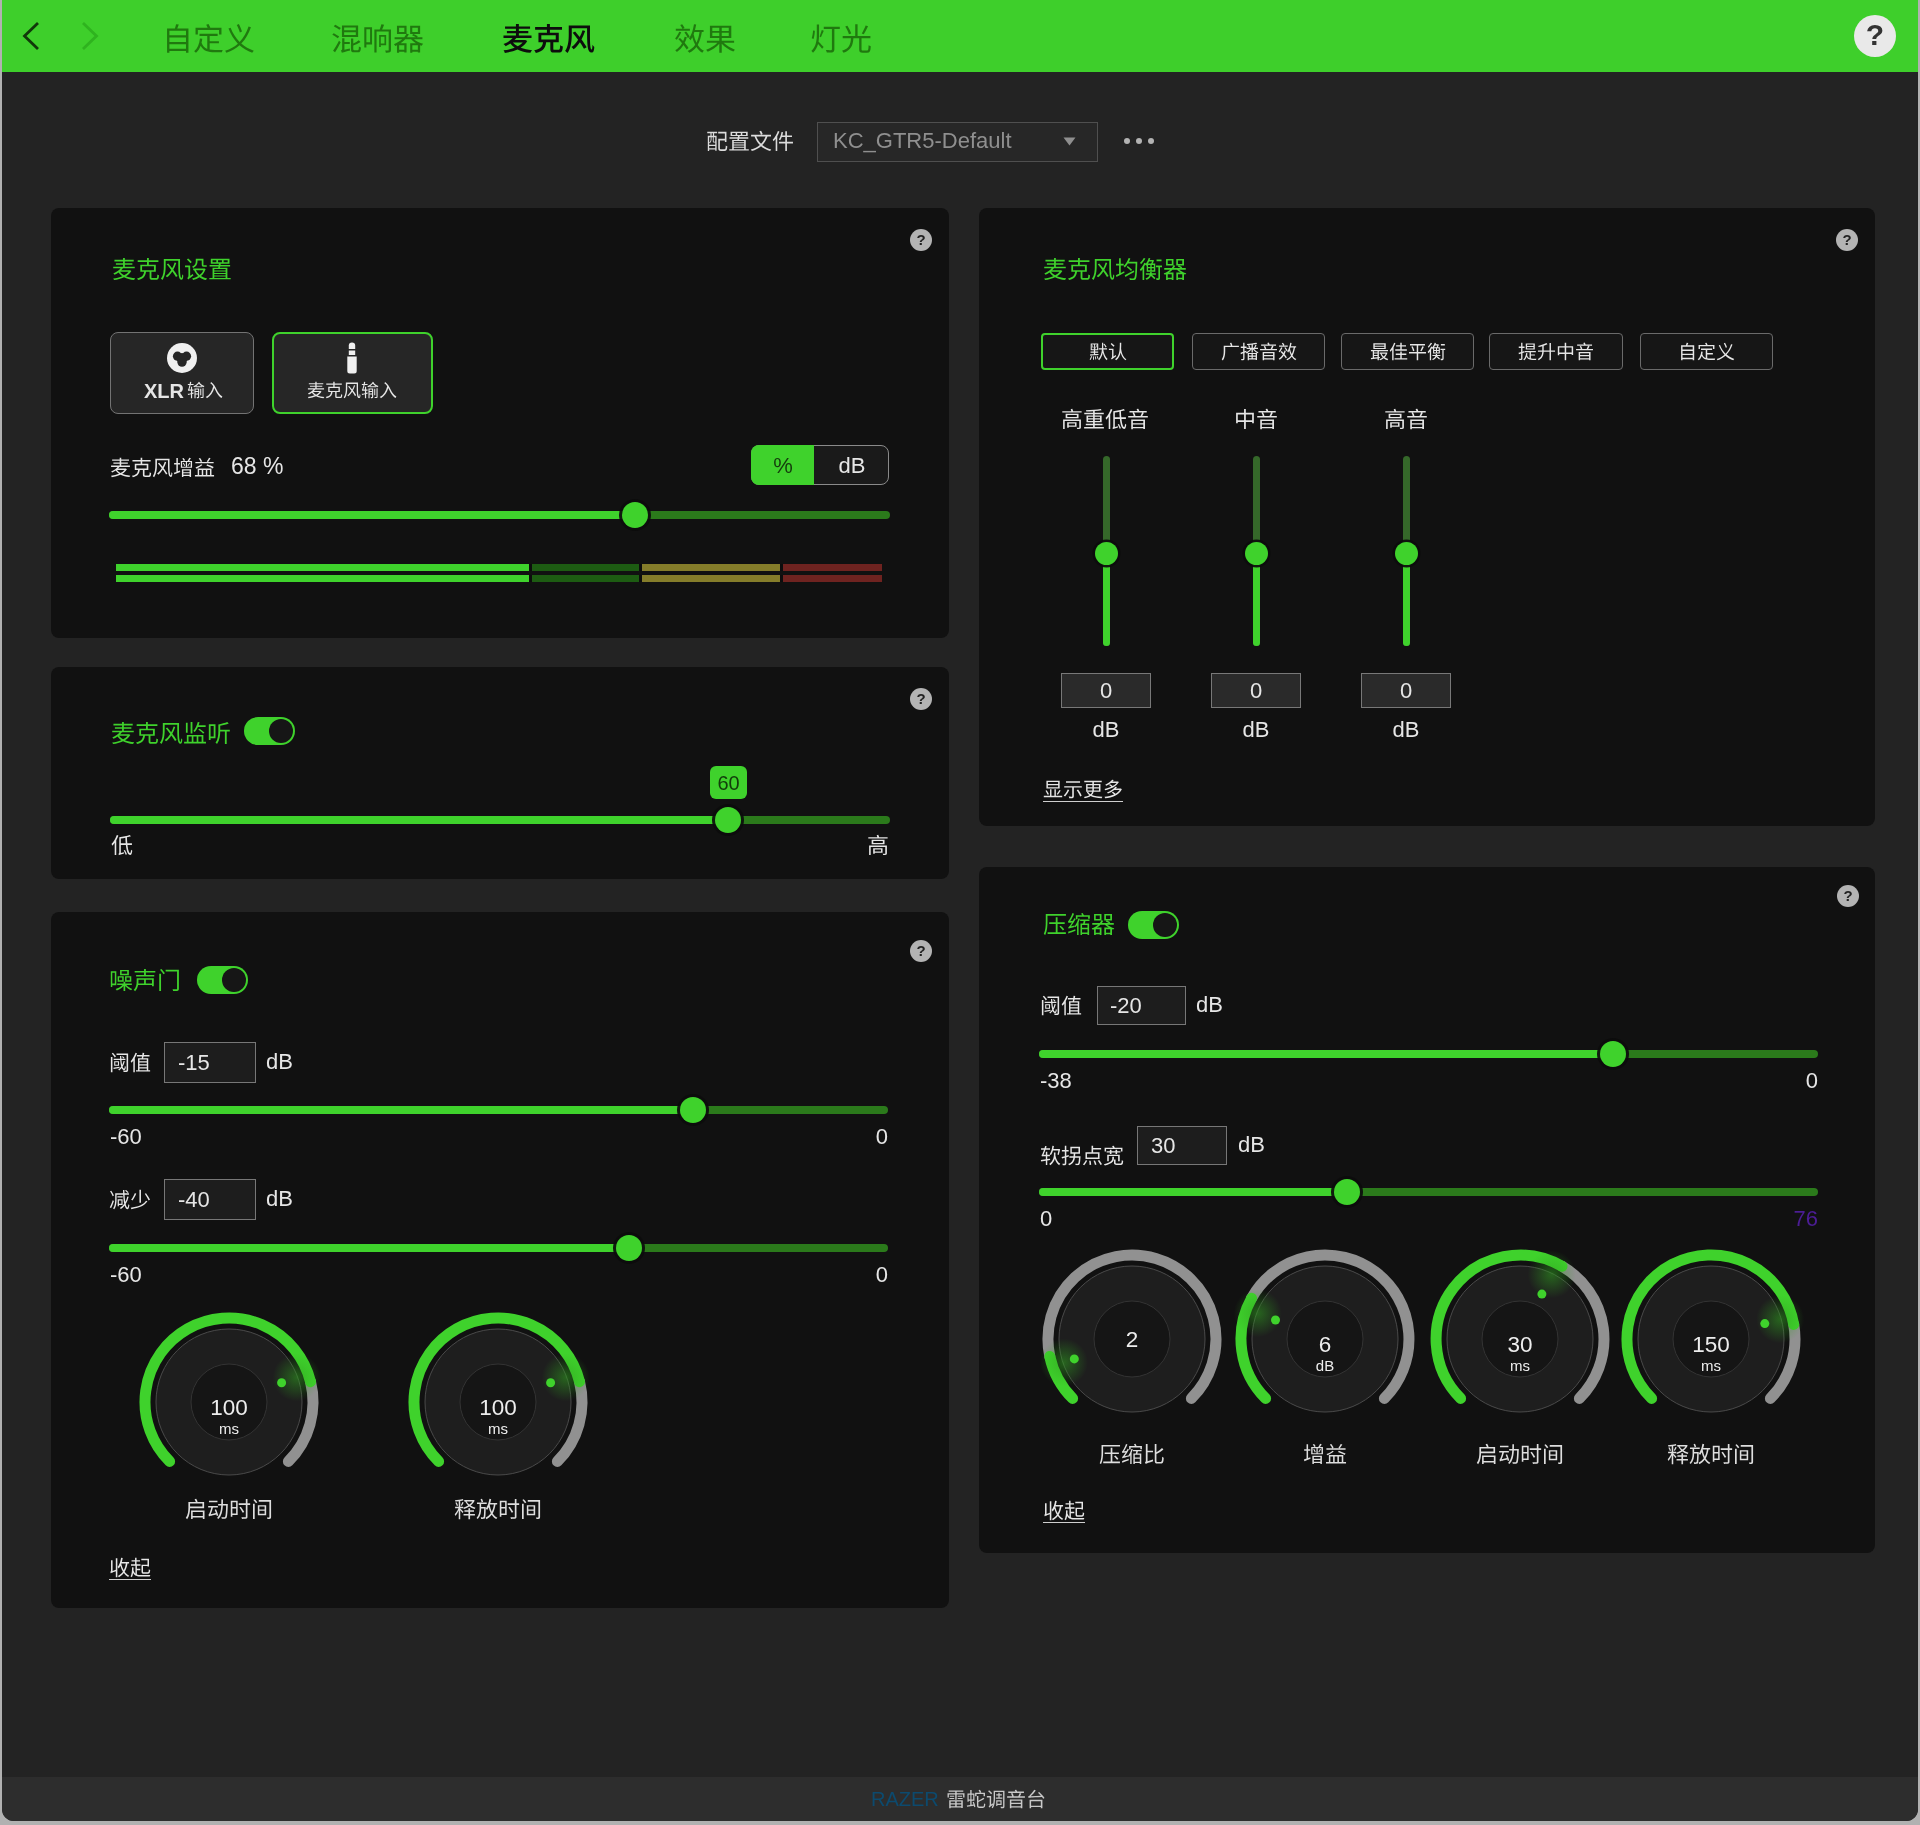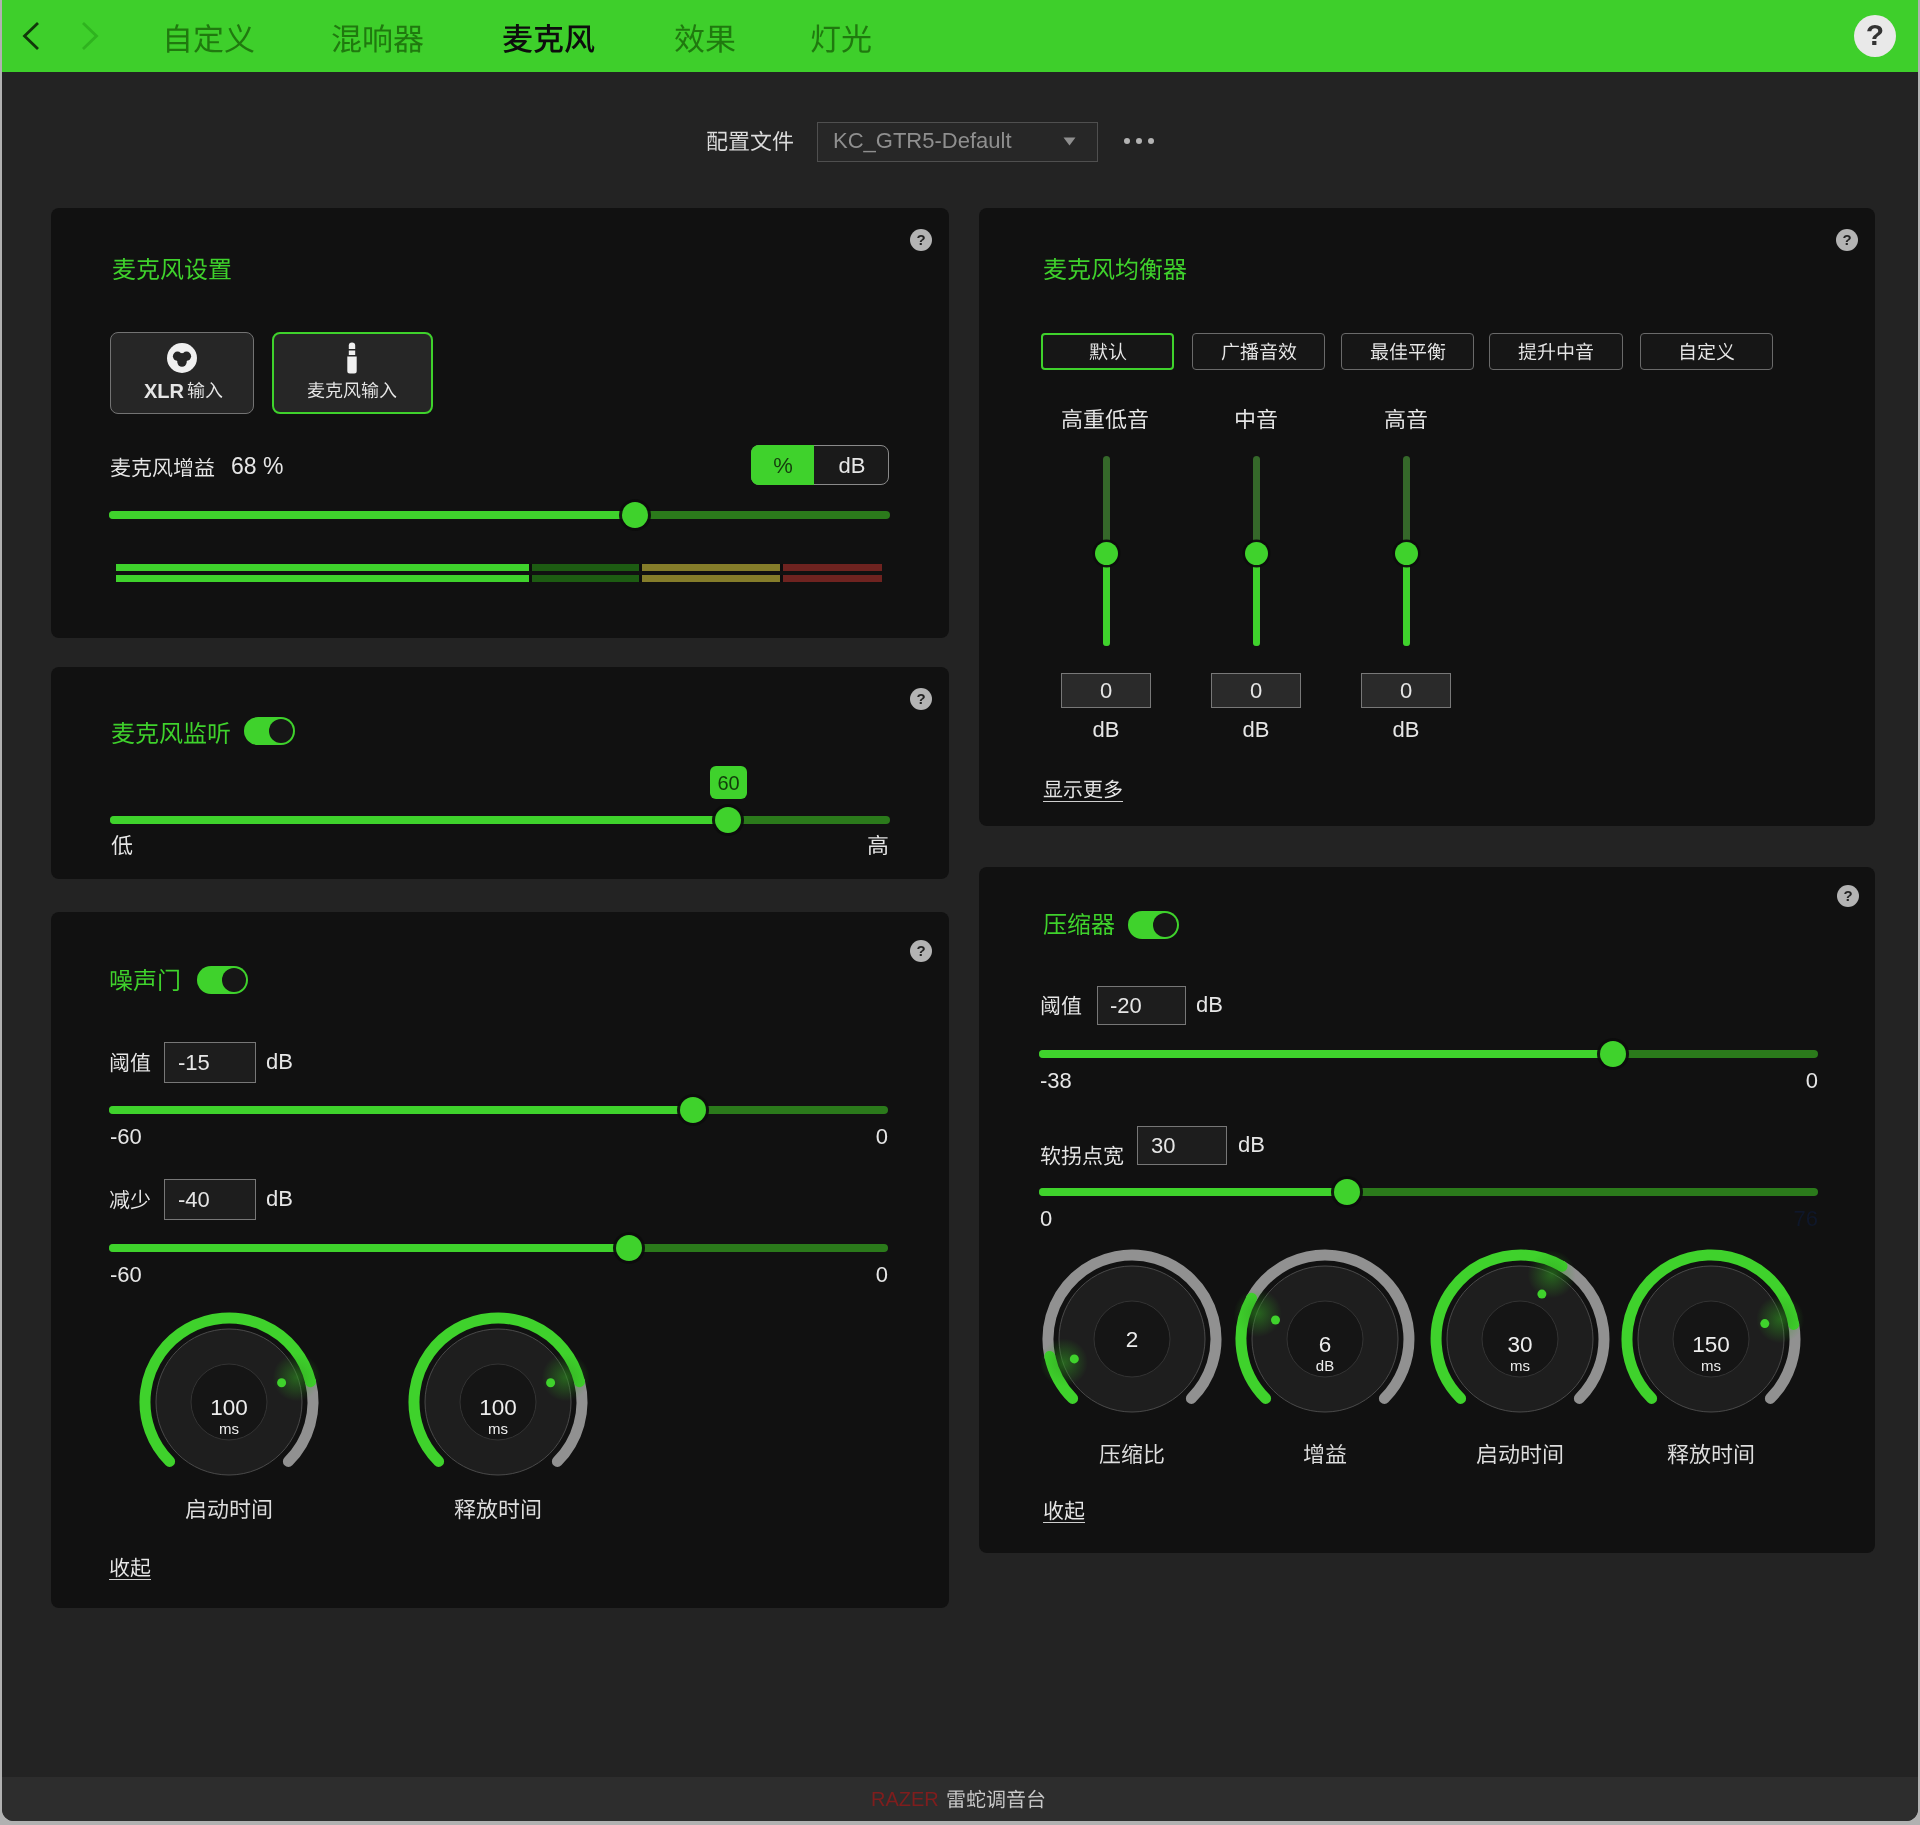--- a/index.html
+++ b/index.html
@@ -462,21 +462,21 @@
       <use href="#g5BBD" x="3000"></use>
     </g>
   </svg>
 <div style="position:absolute;left:1137px;top:1126px;width:90px;height:39px;border:1px solid #777;background:#1d1d1d;box-sizing:border-box"></div>
 <div style="position:absolute;left:1151px;top:1146px;font:400 22px 'Liberation Sans',sans-serif;color:#e6e6e6;white-space:nowrap;line-height:1;transform:translate(0,-52%)">30</div>
 <div style="position:absolute;left:1238px;top:1145px;font:400 22px 'Liberation Sans',sans-serif;color:#e6e6e6;white-space:nowrap;line-height:1;transform:translate(0,-52%)">dB</div>
 <div style="position:absolute;left:1039px;top:1187.5px;width:779px;height:8px;border-radius:4.0px;background:#2b7a1b"></div>
 <div style="position:absolute;left:1039px;top:1187.5px;width:308px;height:8px;border-radius:4.0px;background:#3fd22c"></div>
 <div style="position:absolute;left:1334px;top:1178.5px;width:26px;height:26px;border-radius:50%;background:#3fd22c;box-shadow:0 0 0 3px rgba(12,12,12,0.92)"></div>
 <div style="position:absolute;left:1040px;top:1219px;font:400 22px 'Liberation Sans',sans-serif;color:#e6e6e6;white-space:nowrap;line-height:1;transform:translate(0,-52%)">0</div>
-<div style="position:absolute;left:1818px;top:1219px;font:400 22px 'Liberation Sans',sans-serif;color:#0f172a;white-space:nowrap;line-height:1;transform:translate(-100%,-52%)">76</div>
+<div style="position:absolute;left:1818px;top:1219px;font:400 22px 'Liberation Sans',sans-serif;color:#4c1d95;white-space:nowrap;line-height:1;transform:translate(-100%,-52%)">76</div>
 <svg style="position:absolute;left:1037px;top:1244px" width="190" height="190">
     <circle cx="95" cy="95" r="73" fill="#1e1e1e" stroke="#4a4a4a" stroke-width="1"></circle>
     <circle cx="95" cy="95" r="38" fill="#151515" stroke="#333" stroke-width="1"></circle>
     <path d="M12.8 112.5A84 84 0 1 1 154.4 154.4" stroke="#919191" stroke-width="11" fill="none" stroke-linecap="round"></path>
     <path d="M35.6 154.4A84 84 0 0 1 12.8 112.5" stroke="#3fd22c" stroke-width="11" fill="none" stroke-linecap="round"></path>
     <circle cx="26.9" cy="118.4" r="24" fill="url(#glowg)"></circle>
     <circle cx="37.3" cy="114.9" r="4.5" fill="#3fd22c"></circle>
     <text x="95" y="103" text-anchor="middle" fill="#ededed" font-family="Liberation Sans, sans-serif" font-size="22.5">2</text>
   </svg>
 <svg style="position:absolute;left:1230px;top:1244px" width="190" height="190">
@@ -539,21 +539,21 @@
     </g>
   </svg>
 <svg style="position:absolute;left:1043.0px;top:1499.5px;overflow:visible" width="42.0" height="21" viewBox="0 0 2000 1000">
     <g fill="#e6e6e6">
       <use href="#g6536" x="0"></use>
       <use href="#g8D77" x="1000"></use>
     </g>
   </svg>
 <div style="position:absolute;left:1043px;top:1522px;width:42px;height:1px;background:#cfcfcf"></div>
 <div style="position:absolute;left:2px;top:1777px;width:1916px;height:44px;background:#2d2d2d;border-radius:0 0 12px 12px"></div>
-<div style="position:absolute;left:871px;top:1799px;font:400 20px 'Liberation Sans',sans-serif;color:#7f1d1d;white-space:nowrap;line-height:1;transform:translate(0,-52%)">RAZER</div>
+<div style="position:absolute;left:871px;top:1799px;font:400 20px 'Liberation Sans',sans-serif;color:#0c4a6e;white-space:nowrap;line-height:1;transform:translate(0,-52%)">RAZER</div>
 <svg style="position:absolute;left:946.0px;top:1789.0px;overflow:visible" width="100.0" height="20" viewBox="0 0 5000 1000">
     <g fill="#c9c9c9">
       <use href="#g96F7" x="0"></use>
       <use href="#g86C7" x="1000"></use>
       <use href="#g8C03" x="2000"></use>
       <use href="#g97F3" x="3000"></use>
       <use href="#g53F0" x="4000"></use>
     </g>
   </svg>
 </body></html>

